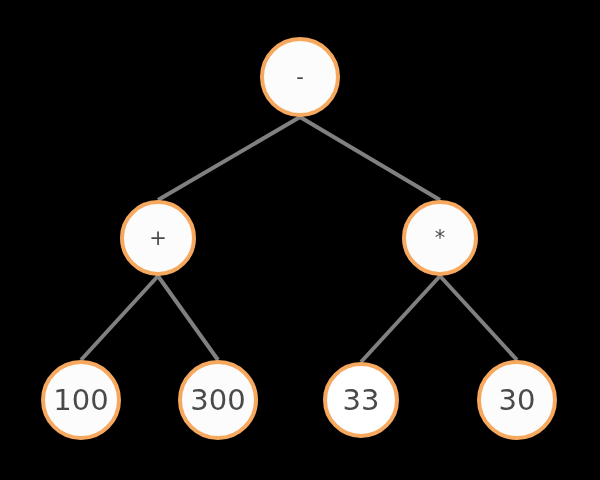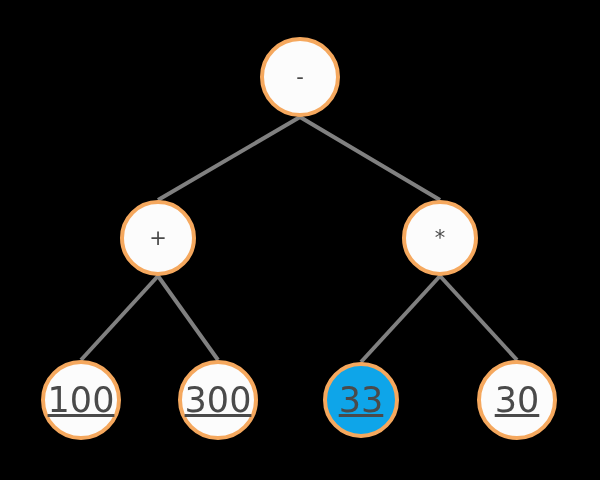--- a/index.html
+++ b/index.html
@@ -36,23 +36,22 @@
   }
   .node-label {
     display: block;
     text-align: center;
   }
   .op-label {
     font-size: 21px;
     font-weight: 400;
   }
   .num-label {
-    font-size: 35px;
+    font-size: 29px;
     font-weight: 400;
-    text-decoration: underline;
   }
 </style>
 </head>
 <body>
 
 <div id="canvas">
   <svg id="edge-layer" viewBox="0 0 600 480" width="600" height="480" xmlns="http://www.w3.org/2000/svg">
       <line x1="300" y1="117" x2="158" y2="200" stroke="#808080" stroke-width="4" stroke-linecap="butt"></line>
       <line x1="300" y1="117" x2="440" y2="200" stroke="#808080" stroke-width="4" stroke-linecap="butt"></line>
       <line x1="158" y1="276" x2="81" y2="360" stroke="#808080" stroke-width="4" stroke-linecap="butt"></line>
@@ -69,20 +68,20 @@
       </div>
       <div class="tree-node" style="left: 402px; top: 200px; width: 76px; height: 76px; border: 4px solid rgb(245, 168, 94); background: rgb(252, 252, 252); color: rgb(74, 74, 74);">
         <span class="node-label op-label">*</span>
       </div>
       <div class="tree-node" style="left: 41px; top: 360px; width: 80px; height: 80px; border: 4px solid rgb(245, 168, 94); background: rgb(252, 252, 252); color: rgb(74, 74, 74);">
         <span class="node-label num-label">100</span>
       </div>
       <div class="tree-node" style="left: 178px; top: 360px; width: 80px; height: 80px; border: 4px solid rgb(245, 168, 94); background: rgb(252, 252, 252); color: rgb(74, 74, 74); justify-content: center;">
         <span class="node-label num-label">300</span>
       </div>
-      <div class="tree-node" style="left: 323px; top: 362px; width: 76px; height: 76px; border: 4px solid rgb(245, 168, 94); background: #0ea5e9; color: rgb(74, 74, 74);">
+      <div class="tree-node" style="left: 323px; top: 362px; width: 76px; height: 76px; border: 4px solid rgb(245, 168, 94); background: #ffffff; color: rgb(74, 74, 74);">
         <span class="node-label num-label">33</span>
       </div>
       <div class="tree-node" style="left: 477px; top: 360px; width: 80px; height: 80px; border: 4px solid rgb(245, 168, 94); background: rgb(252, 252, 252); color: rgb(74, 74, 74);">
         <span class="node-label num-label">30</span>
       </div>
     </div>
 </div>
 
 </body></html>

